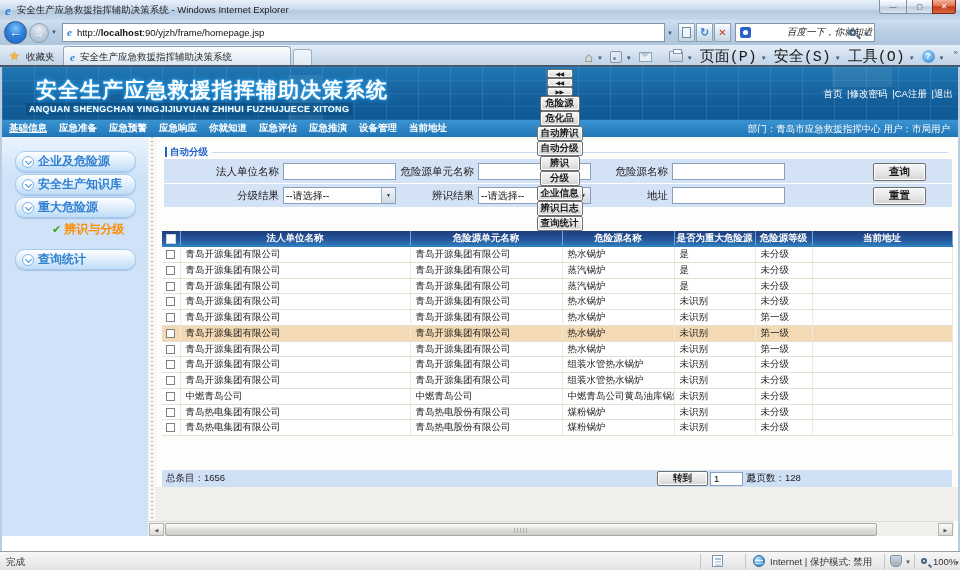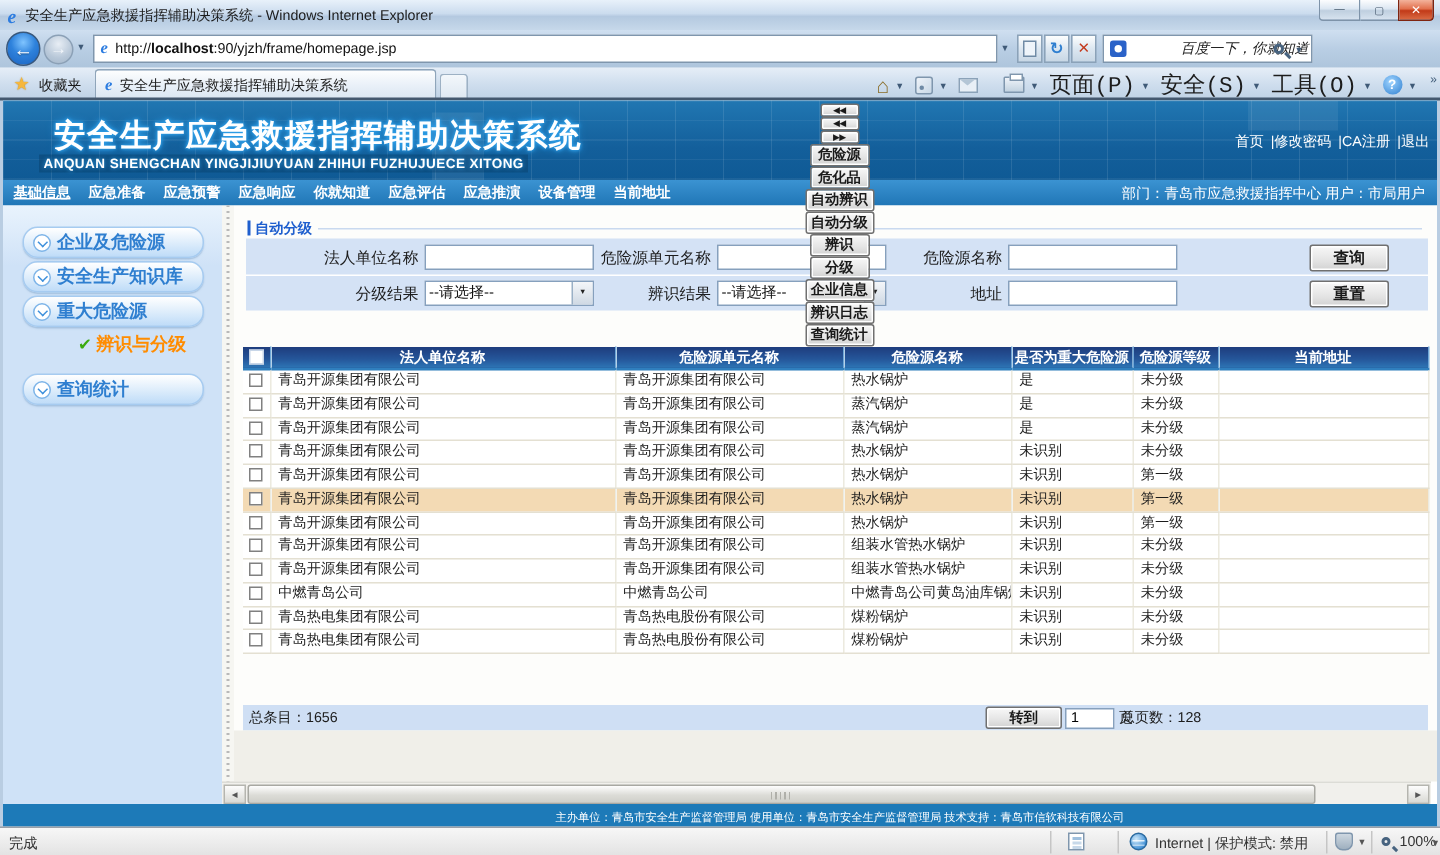--- a/index.html
+++ b/index.html
@@ -493,23 +493,20 @@
       </div>
       <div class="contentbottom"></div>
     </div>
 
     <div class="hscroll">
       <div class="harrow l">◀</div>
       <div class="hthumb"></div>
       <div class="harrow r">▶</div>
     </div>
 
-    <div class="pagefooter">
-      <span>主办单位：青岛市安全生产监督管理局    使用单位：青岛市安全生产监督管理局    技术支持：青岛市信软科技有限公司</span>
-    </div>
   </div>
 
   <div class="statusbar">
     <span class="done">完成</span>
     <div class="statusdiv" style="left:700px"></div>
     <div class="st-ic pgic"></div>
     <div class="statusdiv" style="left:745px"></div>
     <div class="st-ic globe"></div>
     <span class="zonetext">Internet | 保护模式: 禁用</span>
     <div class="statusdiv" style="left:884px"></div>

